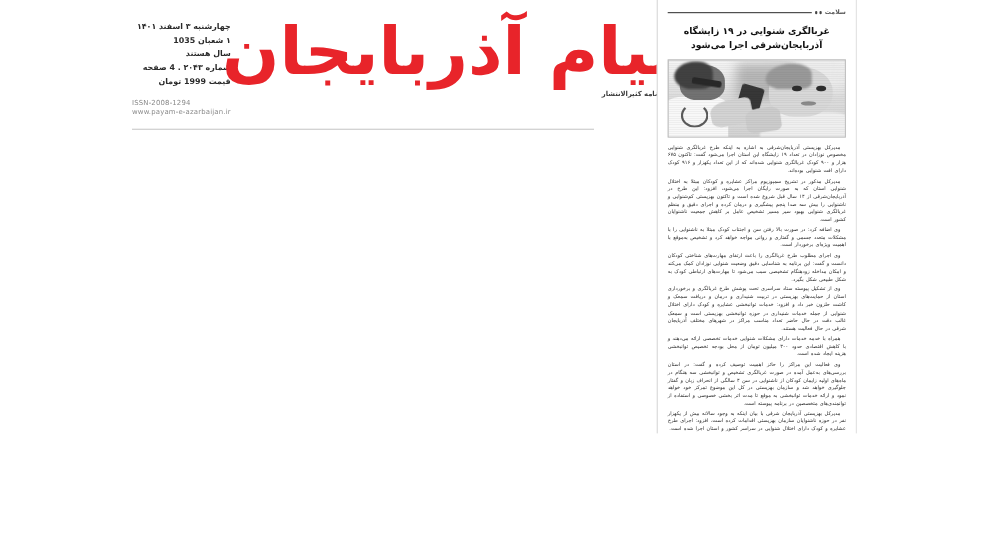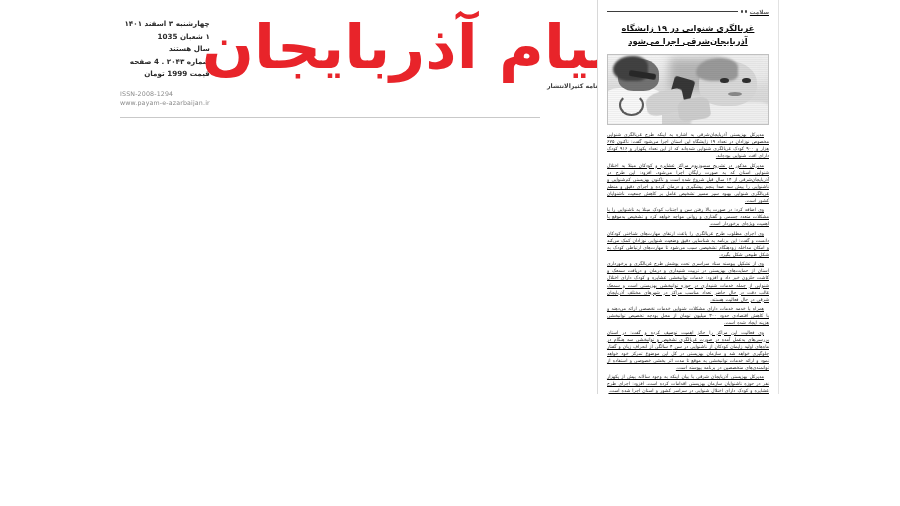--- a/index.html
+++ b/index.html
@@ -106,21 +106,20 @@
     left: 597px;
     top: 0px;
     width: 182px;
     height: 394px;
     background: #ffffff;
     border-left: 1px solid #d8d8d8;
     border-right: 1px solid #e2e2e2;
     box-sizing: border-box;
     padding: 0 9px;
     overflow: hidden;
-    text-decoration: underline;
   }
 
   .section-bar {
     display: flex;
     flex-direction: row-reverse;
     align-items: center;
     gap: 3px;
     margin-top: 7px;
     height: 9px;
   }

